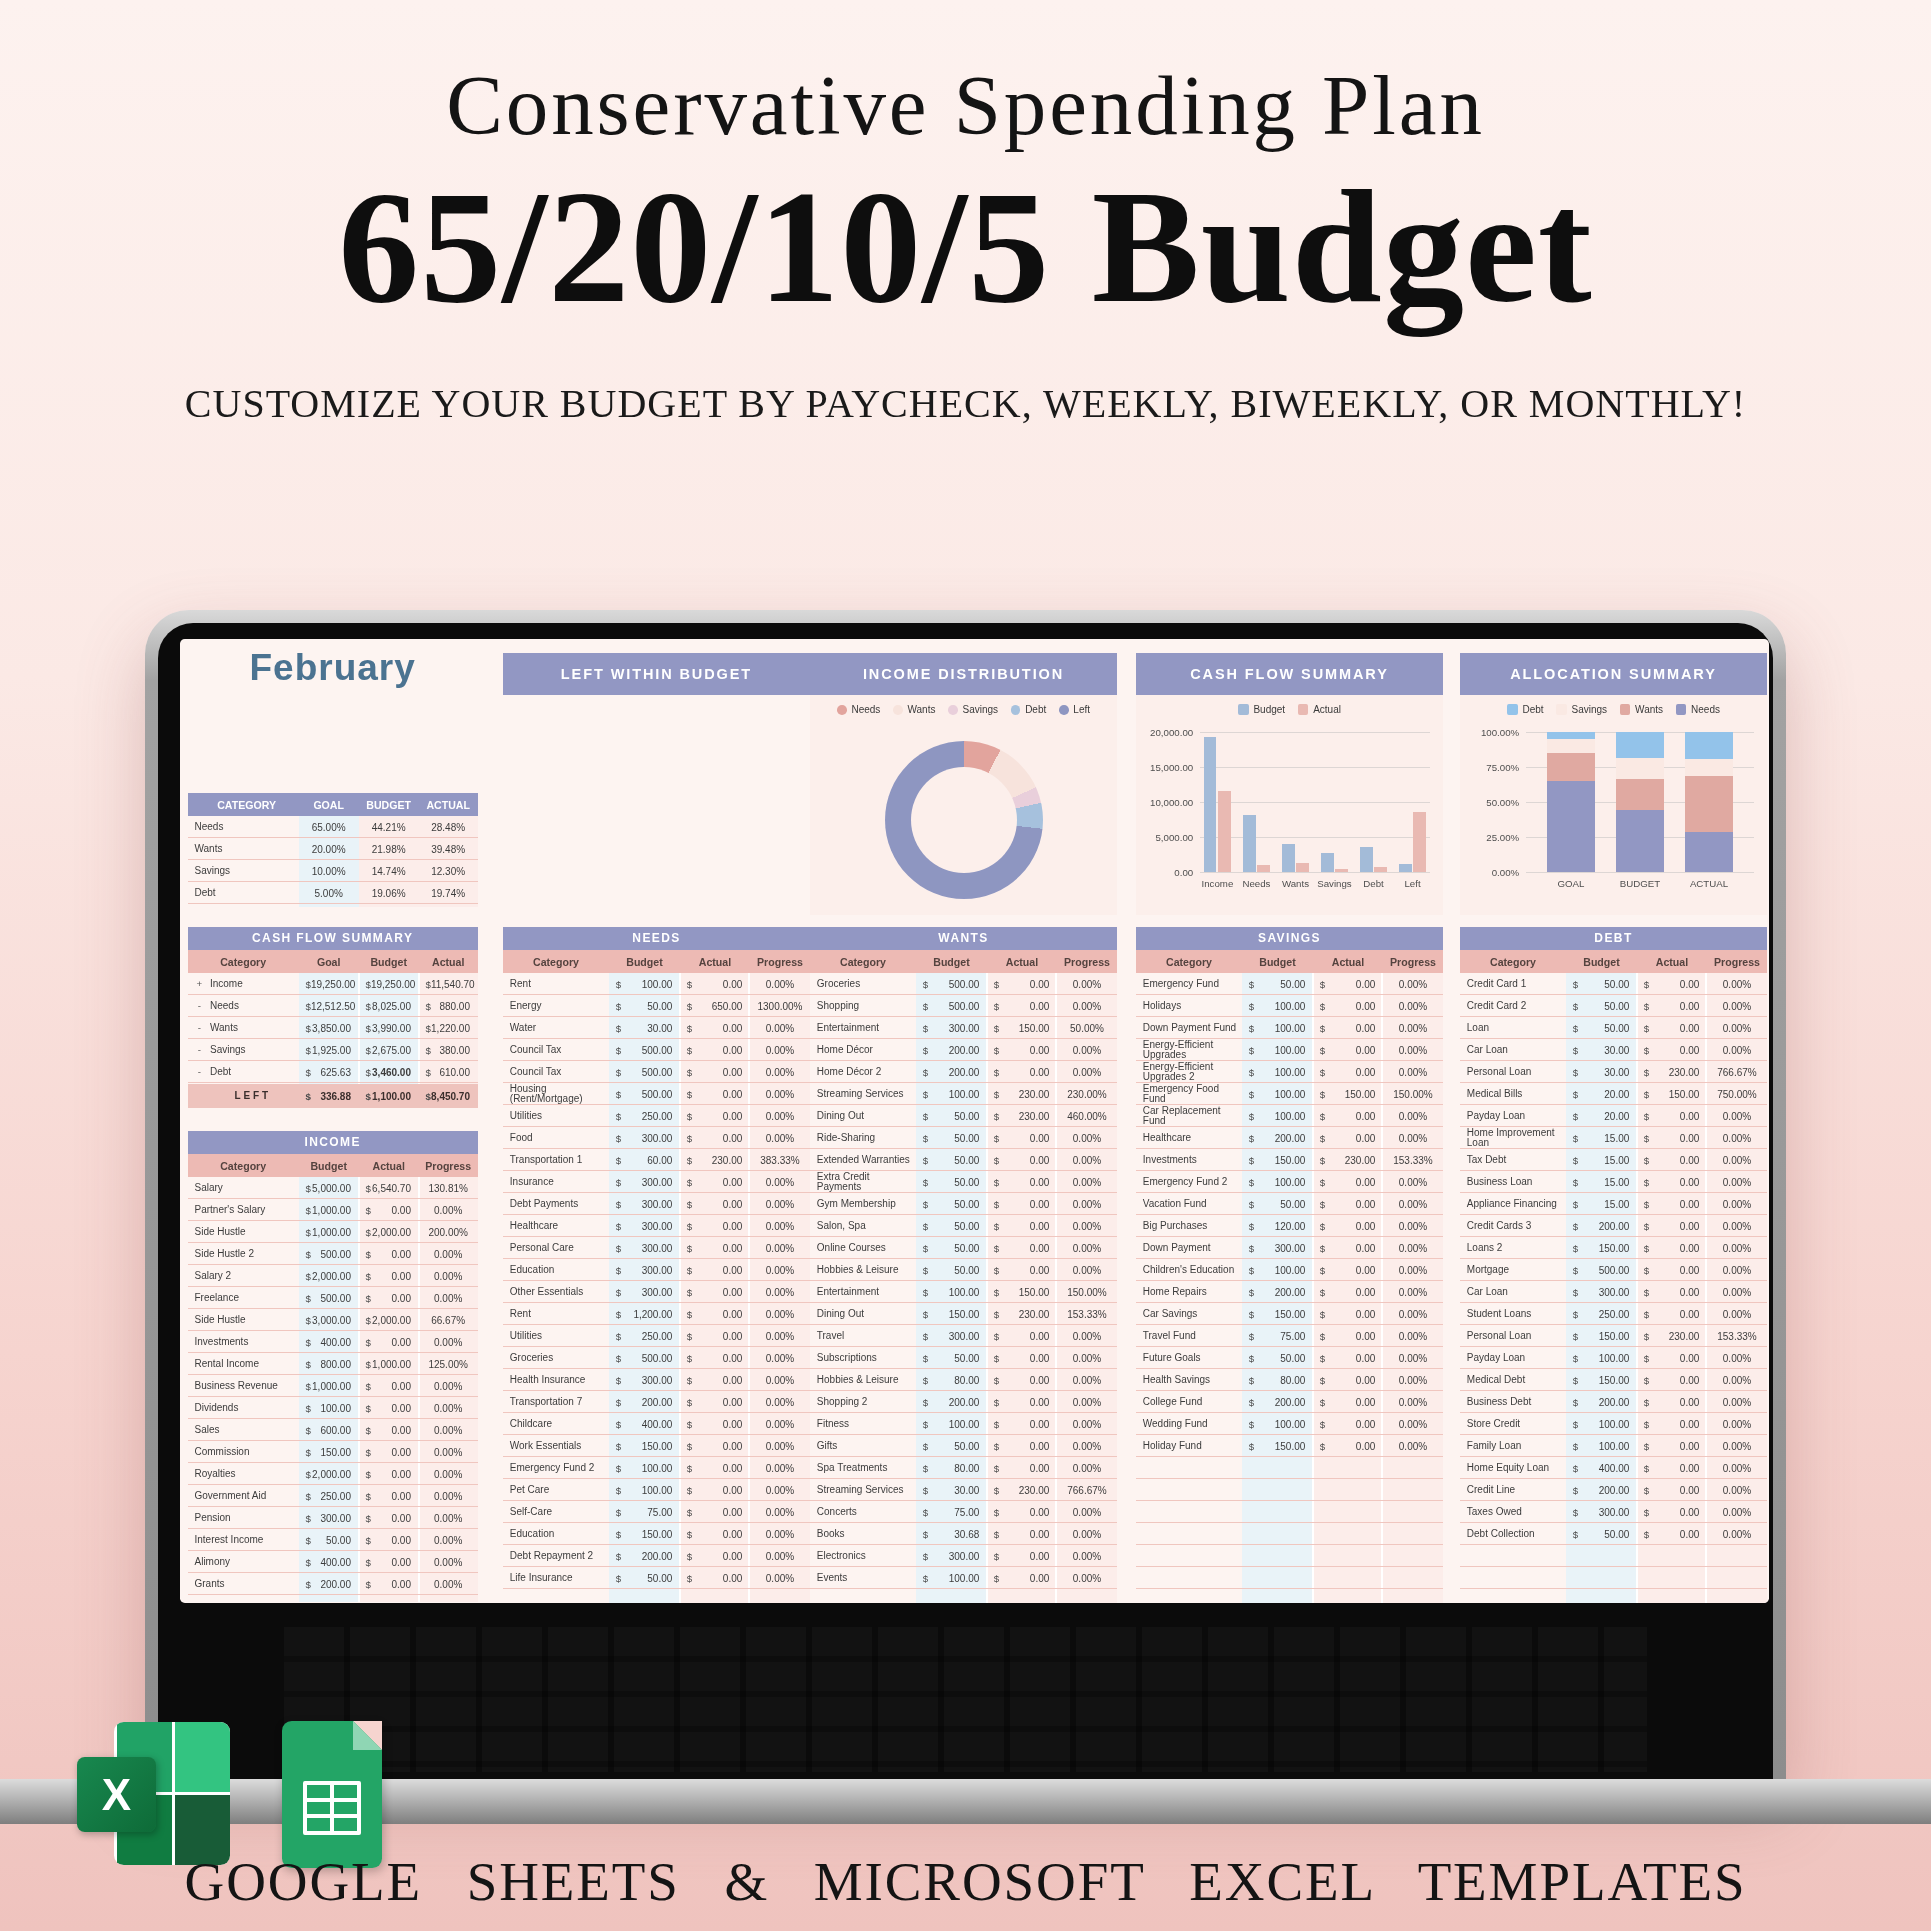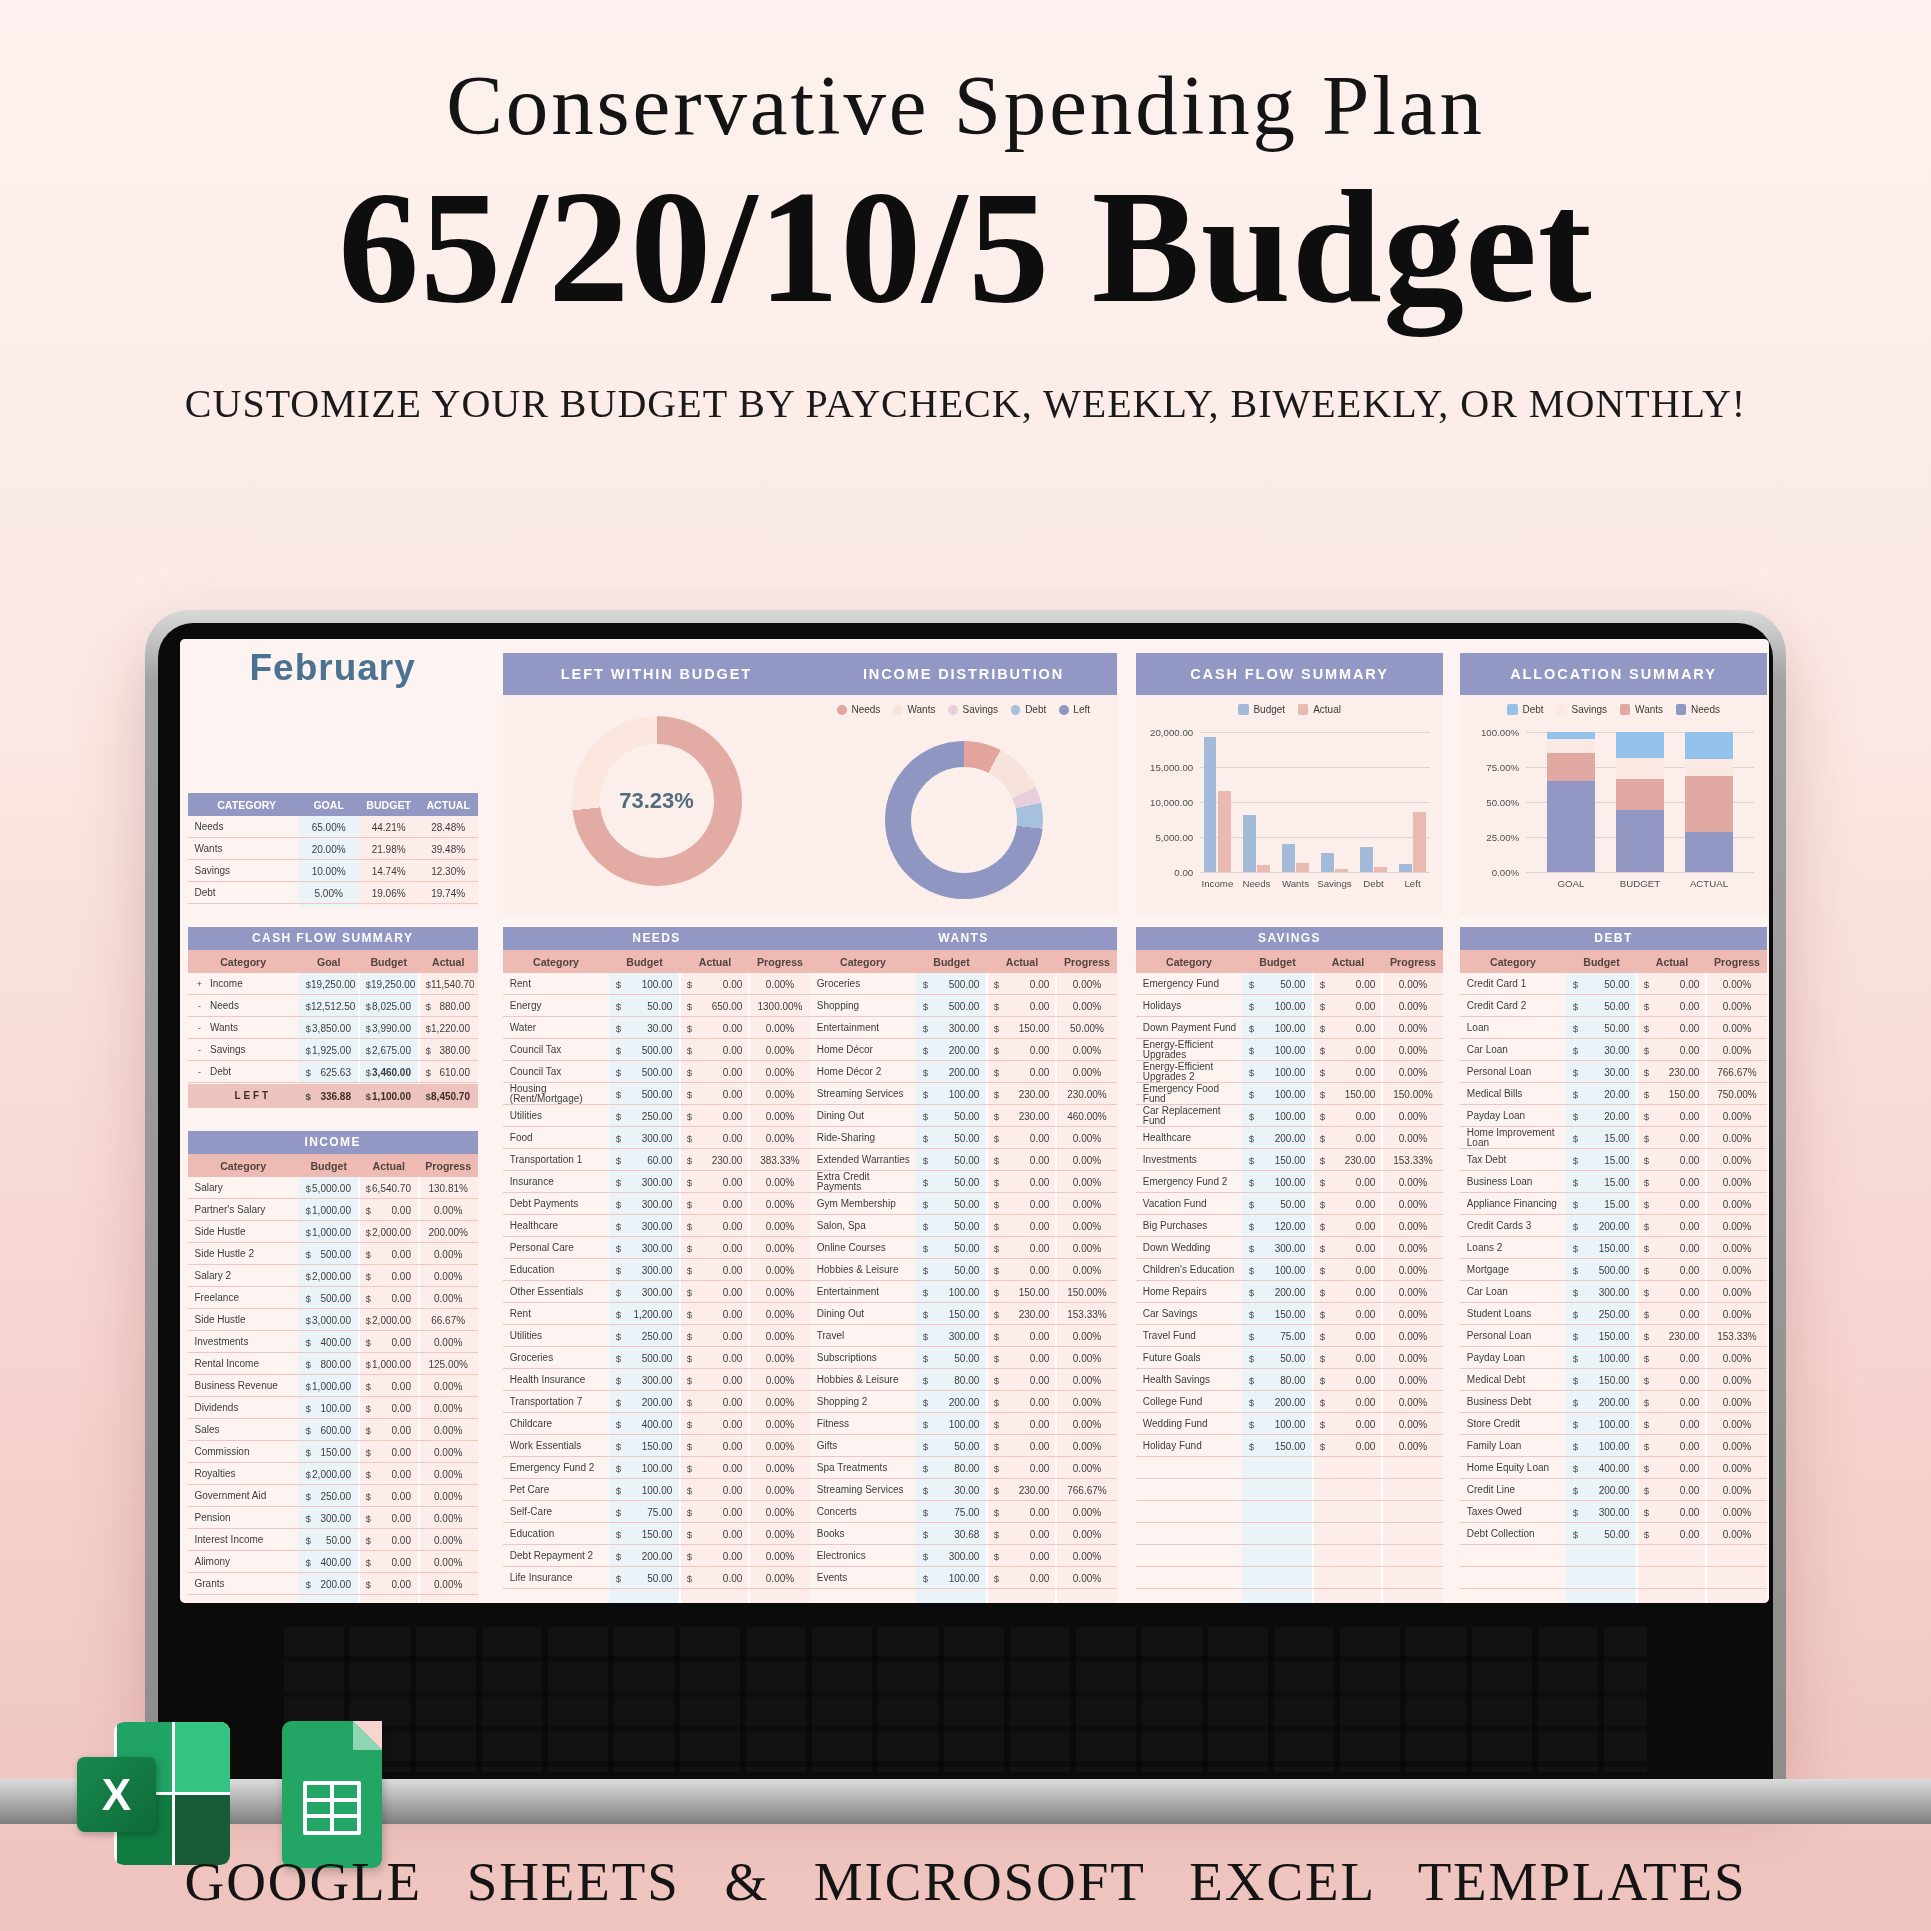--- a/index.html
+++ b/index.html
@@ -564,26 +564,20 @@
               <i>$</i>
               <b style="font-weight:normal">0.00</b>
             </span>
             <span class="c-last c-prog" style="width:59px">0.00%</span>
           </div>
         </div>
     </div>
 
     <div class="abs panel pos1">
       <div class="p-head">LEFT WITHIN BUDGET</div>
-      <div class="p-body" id="chart0">
-          <div class="donut big" style="background: conic-gradient(rgb(226, 172, 165) 0deg, rgb(226, 172, 165) 73.23%, rgb(251, 231, 224) 73.23%, rgb(251, 231, 224) 100%);">
-            <div class="hole"></div>
-            <div class="dlabel">73.23%</div>
-          </div>
-        </div>
     </div>
     <div class="abs panel pos2">
       <div class="p-head">INCOME DISTRIBUTION</div>
       <div class="p-body" id="chart1">
           <div class="legend">
             <span class="lg-item">
               <i class="dot" style="background: rgb(226, 164, 157);"></i>
               <span>Needs</span>
             </span>
             <span class="lg-item">
@@ -1638,21 +1632,21 @@
               <b style="font-weight:normal">120.00</b>
             </span>
             <span class="c-a money">
               <i>$</i>
               <b style="font-weight:normal">0.00</b>
             </span>
             <span class="c-p c-prog">0.00%</span>
           </div>
 
           <div class="r">
-            <span class="c-cat">Down Wedding</span>
+            <span class="c-cat">Down Payment</span>
             <span class="c-b money">
               <i>$</i>
               <b style="font-weight:normal">300.00</b>
             </span>
             <span class="c-a money">
               <i>$</i>
               <b style="font-weight:normal">0.00</b>
             </span>
             <span class="c-p c-prog">0.00%</span>
           </div>

